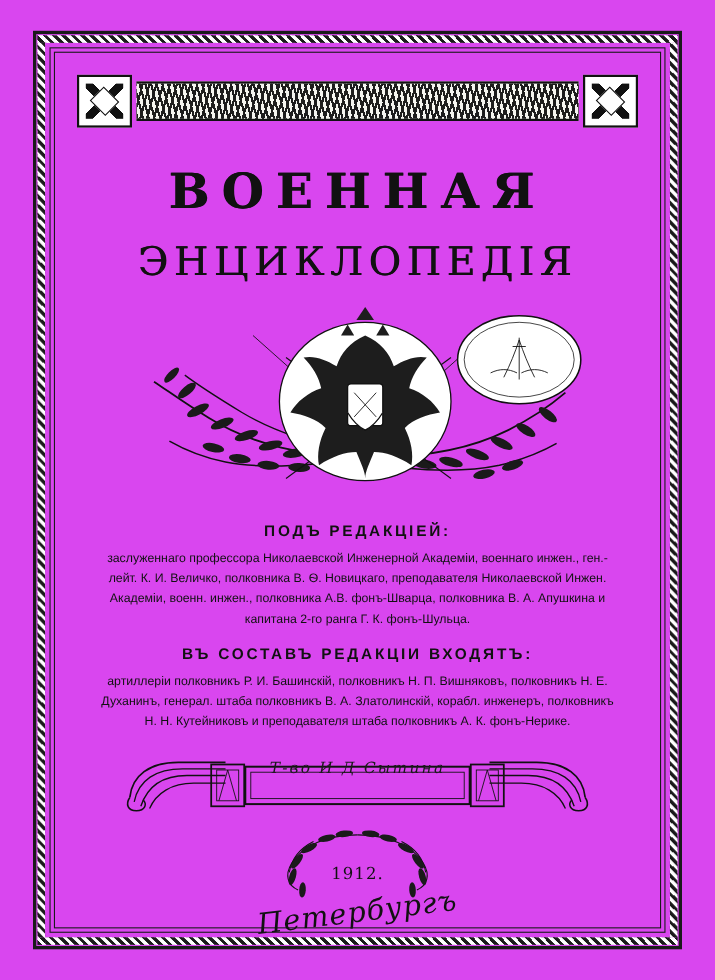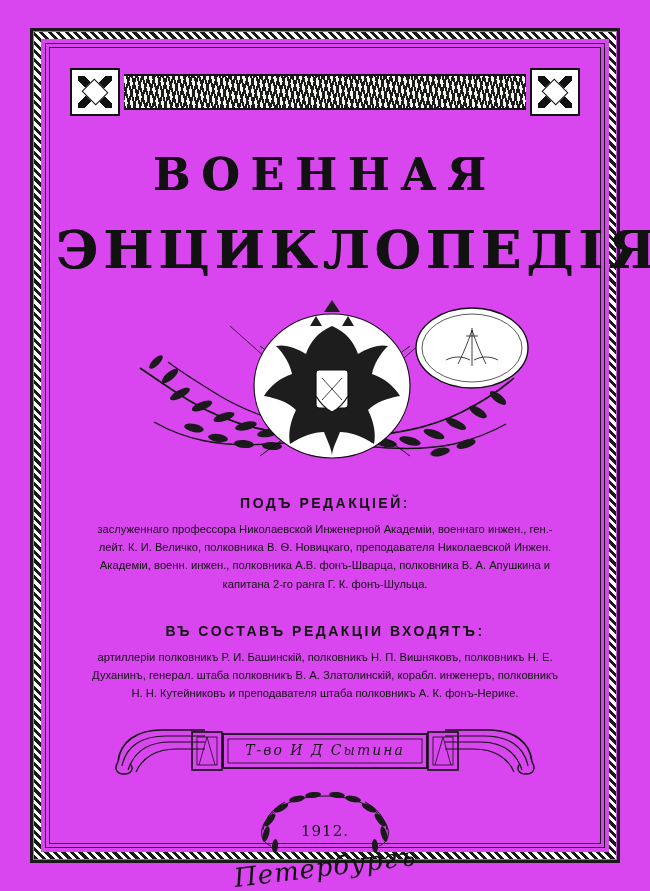--- a/index.html
+++ b/index.html
@@ -118,22 +118,22 @@
     font-weight: bold;
     font-size: 44px;
     letter-spacing: 11px;
     color: #111;
     line-height: 1.05;
     text-shadow: 0.5px 0 0 #111;
   }
   .title-sub {
     margin-top: 20px;
     font-family: "DejaVu Serif", serif;
-    font-weight: bold;
-    font-size: 53px;
+    font-weight: normal;
+    font-size: 36px;
     letter-spacing: 5px;
     color: #111;
     text-shadow: 0.5px 0 0 #111;
   }
 
   
   .emblem-wrap {
     position: relative;
     height: 205px;
     margin-top: 6px;
@@ -154,34 +154,34 @@
     margin: 4px 0 9px 0;
     color: #111;
   }
   .ed-body {
     font-family: "Liberation Sans", sans-serif;
     font-size: 11.2px;
     line-height: 1.62;
     color: #111;
     padding: 0 34px;
   }
-  .ed-block2 { margin-top: 30px; }
+  .ed-block2 { margin-top: 14px; }
 
   
   .cartouche {
     position: relative;
     margin: 20px auto 0 auto;
     width: 430px;
     height: 58px;
   }
   .cart-svg { position: absolute; left: 0; top: 0; }
   .cart-label {
     position: absolute;
     left: 113px;
-    top: 14px;
+    top: 0;
     width: 204px;
     height: 31px;
     line-height: 28px;
     font-family: "DejaVu Serif", serif;
     font-style: italic;
     font-size: 14px;
     letter-spacing: 2px;
     color: #1a1a1a;
     text-align: center;
   }

